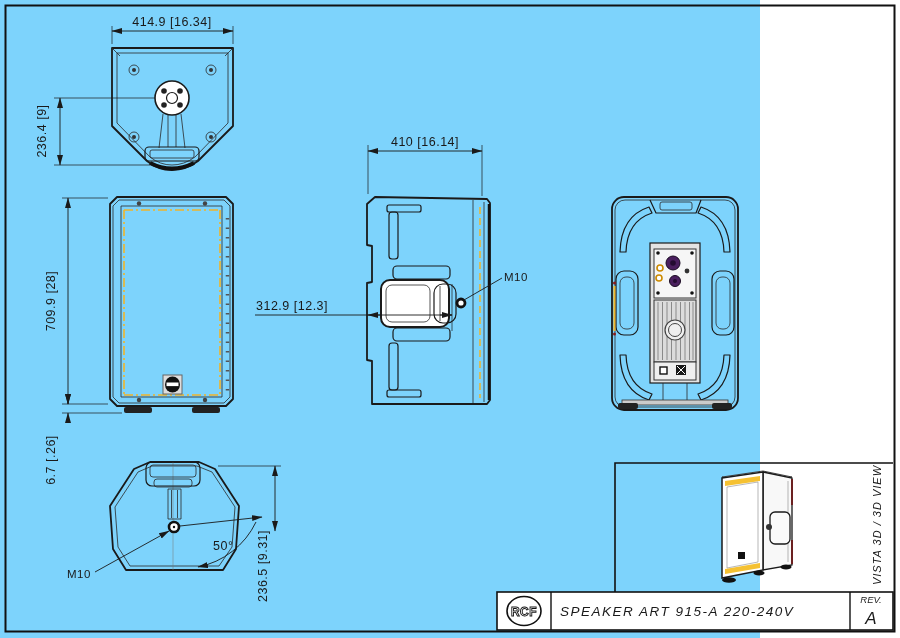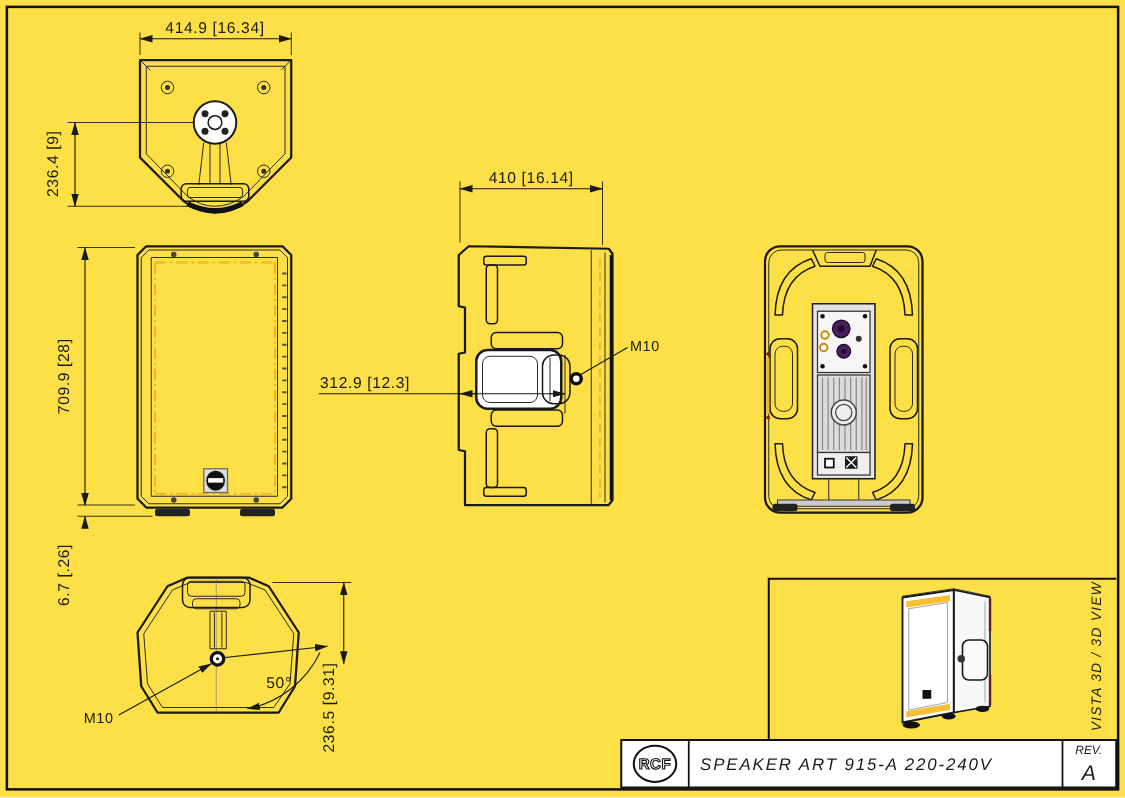--- a/index.html
+++ b/index.html
@@ -1,16 +1,16 @@
 <!DOCTYPE html>
 <html><head>
 <meta charset="utf-8">
 <style>
   html,body{margin:0;padding:0;background:#fff;}
-  #page{position:relative;width:900px;height:638px;background:#fde047;font-family:"Liberation Sans",sans-serif;}
+  #page{position:relative;width:760px;height:638px;background:#7dd3fc;font-family:"Liberation Sans",sans-serif;}
   svg{position:absolute;top:0;left:0;}
   text{fill:#1a1a1a;font-family:"Liberation Sans",sans-serif;}
   .dim{font-size:12.5px;letter-spacing:0.5px;}
   .lbl{font-size:11.5px;letter-spacing:0.5px;}
   .ttl{font-size:13.5px;font-style:italic;letter-spacing:1.5px;}
   .rev{font-size:9.5px;font-style:italic;}
   .reva{font-size:17px;font-style:italic;}
   .vview{font-size:11px;font-style:italic;letter-spacing:1px;}
   .logo{font-size:12px;font-weight:800;letter-spacing:0.5px;fill:#fff;stroke:#111;stroke-width:0.9px;}
   .ol{fill:none;stroke:#1a1a1a;stroke-width:1.8;stroke-linejoin:round;}

